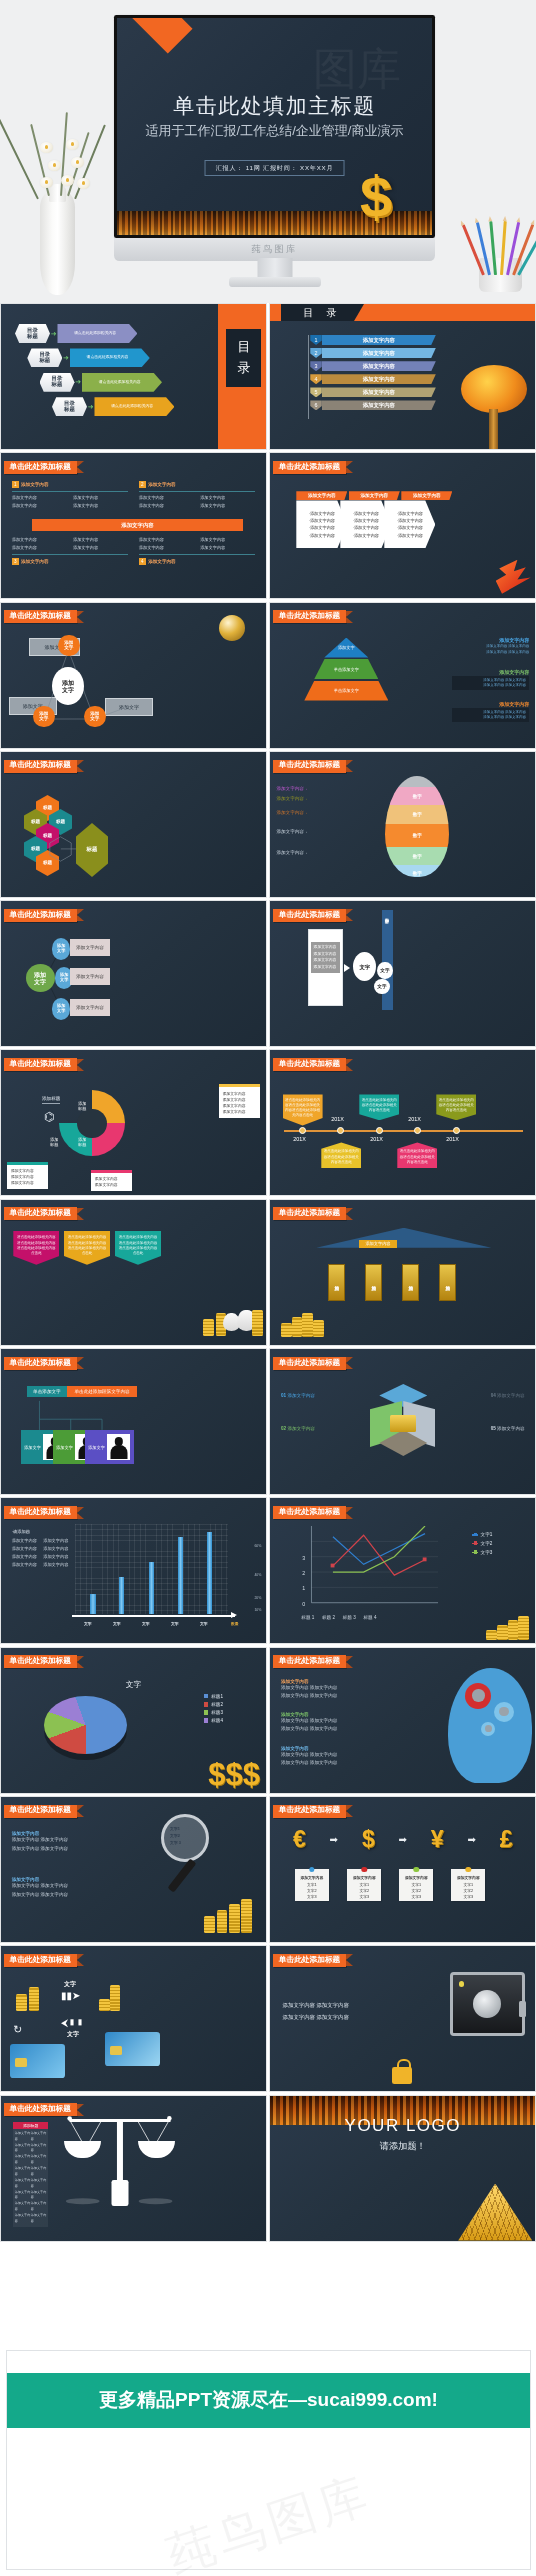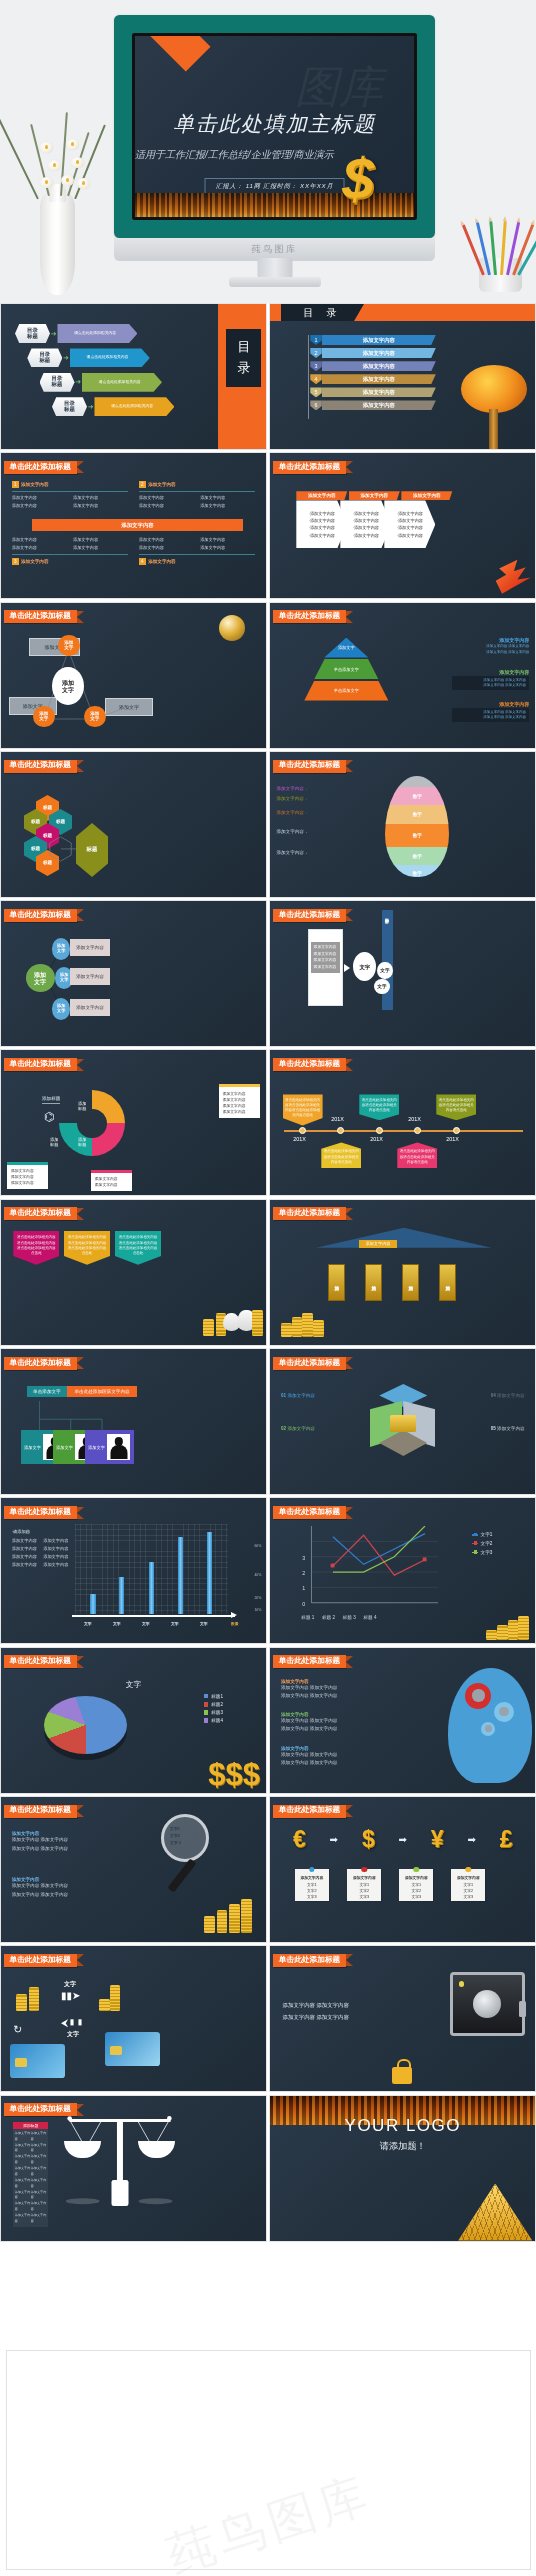--- a/index.html
+++ b/index.html
@@ -23,41 +23,41 @@
     box-shadow:0 0 1.5px rgba(0,0,0,.08); }
   .bloom i { position:absolute; left:4.6px; top:3.8px; width:3.8px; height:3.8px; border-radius:50%; background:#e8b43c; }
   .pencils { position:absolute; right:4.6px; bottom:10.7px; width:64px; height:77px; }
   .pencils .cup { position:absolute; bottom:0; left:10.7px; width:43px; height:34px;
     background:linear-gradient(90deg,#dcdcdc,#fafafa,#d4d4d4); border-radius:2.3px 2.3px 6.1px 6.1px; opacity:.95;}
   .pencil { position:absolute; bottom:17px; width:3.1px; height:54px; transform-origin:bottom center; border-radius:0.8px; }
   .pencil::after{content:"";position:absolute;top:-4.6px;left:-0.8px;border-left:2.3px solid transparent;
     border-right:2.3px solid transparent;border-bottom:5.4px solid #e8c89b;}
 
   .monitor { position:absolute; left:114px; top:15.3px; width:321px; height:272px; }
-  .mon-frame { position:absolute; inset:0 0 49px 0; background:#0f766e;
-    border-radius:5.4px; padding:18px; box-shadow:0 0.8px 2.3px rgba(0,0,0,.12);font-style:italic; }
+  .mon-frame { position:absolute; inset:0 0 49px 0; background:#ef4444;
+    border-radius:5.4px; padding:0; box-shadow:0 0.8px 2.3px rgba(0,0,0,.12); }
   .mon-inner { width:100%; height:100%; background:#111; border-radius:2.3px; padding:3.1px; }
   .screen { position:relative; width:100%; height:100%; overflow:hidden;
     background:linear-gradient(135deg,#2b3949 0%,#22303f 45%,#1d2936 100%); }
   .mon-chin { position:absolute; left:0; right:0; bottom:26px; height:23px;
     background:linear-gradient(180deg,#e3e5e8,#cdd0d4); border-radius:0 0 5.4px 5.4px;
     display:flex; align-items:center; justify-content:center; }
   .mon-chin span { color:#9aa0a6; font-size:9.2px; letter-spacing:2.3px; }
   .mon-neck { position:absolute; left:50%; transform:translateX(-50%); bottom:9.2px; width:35px; height:20px;
     background:linear-gradient(90deg,#cfd2d6,#e9ebee,#c9ccd0); }
   .mon-base { position:absolute; left:50%; transform:translateX(-50%); bottom:0; width:92px; height:10.7px;
     background:linear-gradient(180deg,#e6e8ea,#c9ccd0); border-radius:3.1px/4.6px; }
 
   .ribbon { position:absolute; left:-35px; top:-35px; width:115px; height:35px;
     background:#f26722; transform:rotate(45deg); transform-origin:center;
     display:flex; align-items:center; justify-content:center; }
   .ribbon-wrap { position:absolute; left:0; top:0; width:92px; height:92px; overflow:hidden; }
   .hero-title { position:absolute; left:0; right:0; top:74px; text-align:center; color:#e9eef4;
     font-size:21px; letter-spacing:1.5px; font-family:"Liberation Serif", serif; }
-  .hero-sub { position:absolute; left:0; right:0; top:104px; text-align:left; color:#c3ccd6; font-size:10px;margin-top:8px; }
+  .hero-sub { position:absolute; left:0; right:0; top:104px; text-align:center; color:#c3ccd6; font-size:13px; }
   .hero-meta { position:absolute; left:50%; transform:translateX(-50%); top:142px;
     border:0.8px solid #5d7893; padding:2.3px 10.7px; color:#dfe7ef; font-size:6.1px; letter-spacing:0.8px; white-space:nowrap;}
   .hero-city { position:absolute; left:0; right:0; bottom:0; height:24.5px;
     background:linear-gradient(180deg,#3a1c08,#8a3c06 40%,#c86a10 75%,#f0a53a);
     opacity:.92; }
   .hero-city::after{content:"";position:absolute;inset:0;
     background:repeating-linear-gradient(90deg, rgba(0,0,0,.45) 0 2.3px, rgba(255,180,60,.25) 2.3px 4.6px,
       rgba(0,0,0,.3) 4.6px 8.4px, rgba(255,140,30,.3) 8.4px 10.7px);}
   .hero-dollar { position:absolute; right:17px; bottom:7.7px; width:55px; height:57px;
     font-size:58px; line-height:52px; color:#f0b429; font-weight:bold;
@@ -1191,16 +1191,19 @@
       <div class="thanks-city"></div>
       <div class="thanks-logo">YOUR LOGO</div>
       <div class="thanks-sub">请添加题！</div>
       <div class="pyramid-img"></div>
     </div>
   </div>
 </div>
 
 <div class="footer">
   <div class="fbox">
+    <div class="fgreen1">
+      <span>更多精品PPT资源尽在—sucai999.com!</span>
+    </div>
     <div class="fwm">莼鸟图库</div>
   </div>
 </div>
 
 
 </body></html>

